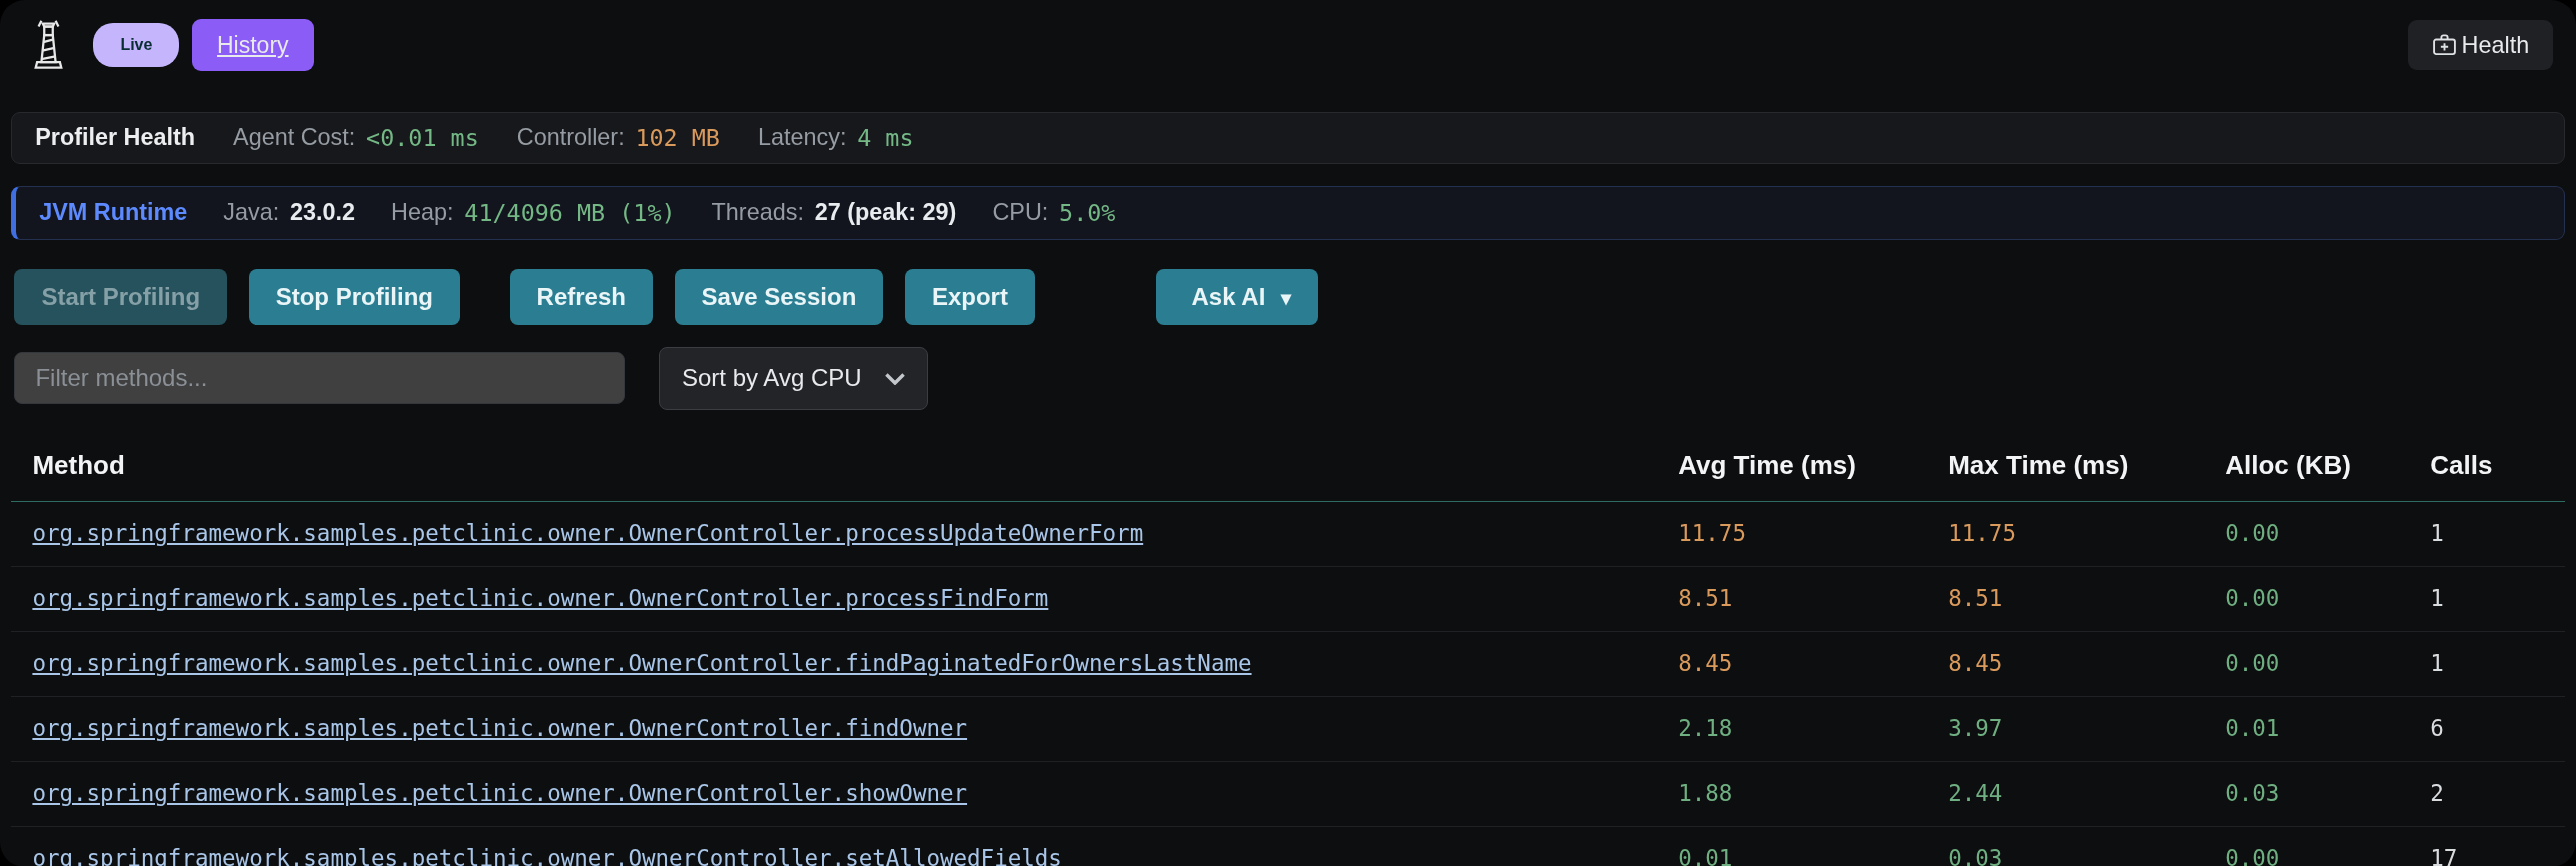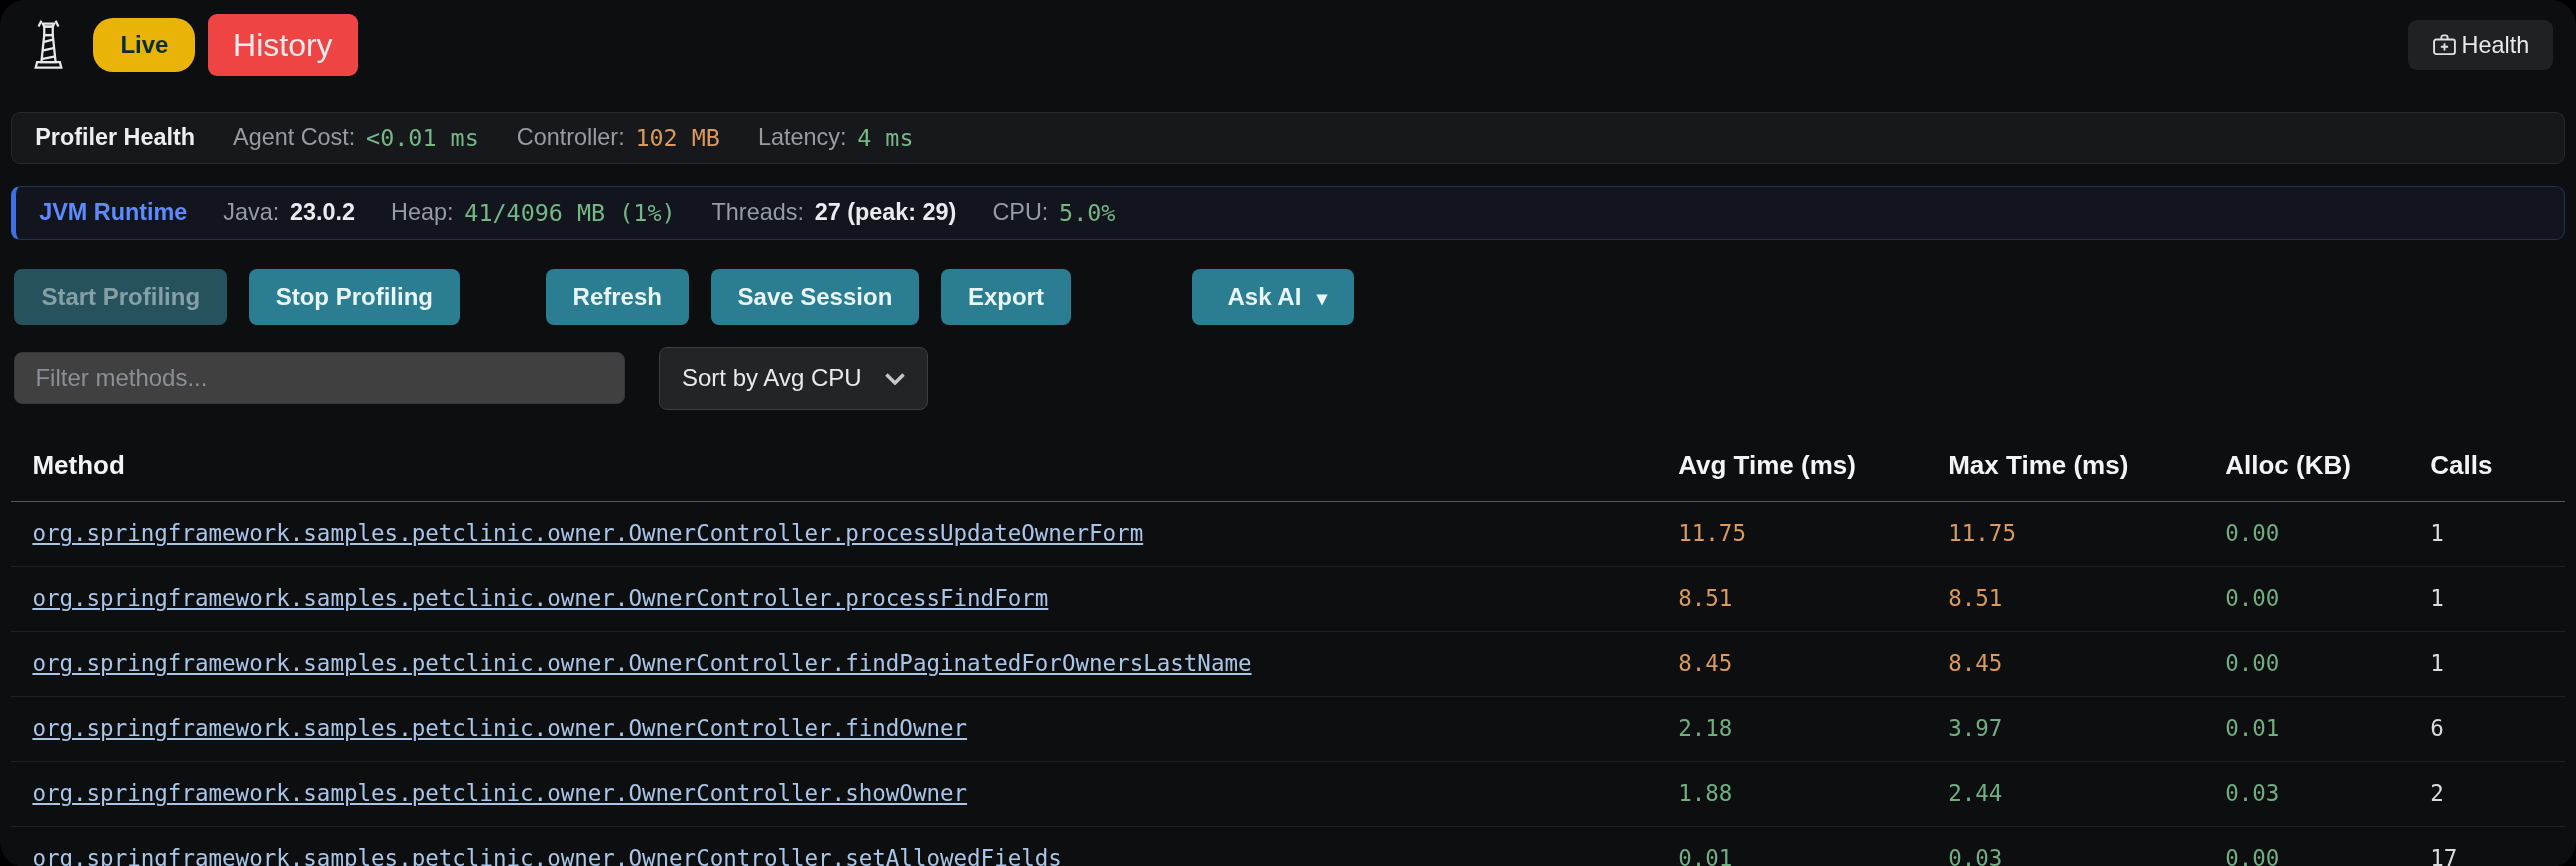--- a/index.html
+++ b/index.html
@@ -5,22 +5,22 @@
   * { margin:0; padding:0; box-sizing:border-box; }
   html,body { background:#000; width:2576px; height:867px; font-family:"Liberation Sans", sans-serif; }
   .page { width:2576px; height:867px; background:#0d0e10; border-radius:25px; overflow:hidden; padding:0 10.8px; }
 
   
   .topbar { display:flex; align-items:center; height:90px; padding:0 12.6px; gap:20px; }
   .logo { width:50px; height:58px; display:flex; align-items:center; justify-content:center; }
   .logo svg { stroke:#e8e8e8; fill:none; stroke-width:1.6; }
   .seg { display:flex; gap:12.6px; align-items:center; }
   .btn { border:none; cursor:pointer; font-family:"Liberation Sans", sans-serif; }
-  .btn-live { background:#eab308; color:#0a2d33; font-size:24px; font-weight:700; padding:12.6px 27px; border-radius:20px; }
-  .btn-history { background:#ef4444; color:#e8eaec; font-size:32px; font-weight:500; padding:12.6px 25px; border-radius:9px; }
+  .btn-live { background:#c4b5fd; color:#0a2d33; font-size:16px; font-weight:700; padding:12.6px 27px; border-radius:20px; }
+  .btn-history { background:#8b5cf6; color:#e8eaec; font-size:23px; font-weight:500; padding:12.6px 25px; border-radius:9px;text-decoration:underline; }
   .spacer { flex:1; }
   .btn-health { background:#1f2125; color:#e8eaec; font-size:23.4px; padding:11.7px 23.4px; border-radius:9px; display:flex; align-items:center; gap:5px; }
   .hicon svg { stroke:#dfe2e5; fill:none; stroke-width:1.8; display:block; }
 
   
   .bar { height:52px; border-radius:9px; display:flex; align-items:center; padding:0 23.4px; font-size:23.4px; }
   .health-bar { margin-top:21.6px; background:#17181b; border:0.9px solid #27292d; gap:38px; }
   .jvm-bar { margin-top:22px; height:54px; background:#12151d; border:0.9px solid #243050; border-left:5.4px solid #3f6fe0; gap:36px; }
   .bar-title { font-weight:700; color:#eceef0; }
   .jvm-title { font-weight:700; color:#5d8bff; }
@@ -29,21 +29,21 @@
   .mono { font-family:"DejaVu Sans Mono", monospace; }
   .v-green { color:#74b886; font-family:"DejaVu Sans Mono", monospace; }
   .v-orange { color:#d99a5c; font-family:"DejaVu Sans Mono", monospace; }
   .v-bold { color:#e9ecef; font-weight:700; }
   .v-plain { color:#d9dcdf; }
 
   
   .toolbar { margin-top:29px; display:flex; align-items:center; gap:21.6px; padding:0 3.6px; }
   .tbtn { background:#2b7e91; color:#e9f5f7; font-size:24px; font-weight:600; padding:14.4px 27px; border-radius:8px; border:none; cursor:pointer; font-family:"Liberation Sans", sans-serif; }
   .tbtn.disabled { background:#26525d; color:#86a0a7; cursor:default; }
-  .gap-md { margin-left:64px; }
+  .gap-md { margin-left:28px; }
   .gap-lg { margin-left:99px;padding-left:36px; }
   .caret { font-size:20px; margin-left:9px; }
 
   
   .filter-row { margin-top:21.6px; display:flex; align-items:center; gap:34px; padding:0 3.6px; }
   .filter-input { width:611px; height:52px; background:#404040; border:0.9px solid #34373c; border-radius:8px; color:#e6e8ea; font-size:24px; padding:0 20px; font-family:"Liberation Sans", sans-serif; outline:none; }
   .filter-input::placeholder { color:#8a9096; }
   .select { height:63px; background:#222428; border:0.9px solid #3a3d42; border-radius:8px; color:#e8eaec; font-size:24px; padding:0 21.6px; display:flex; align-items:center; gap:23.4px; cursor:pointer; }
   .select svg { stroke:#c3c7cb; fill:none; stroke-width:2.4; }
 

